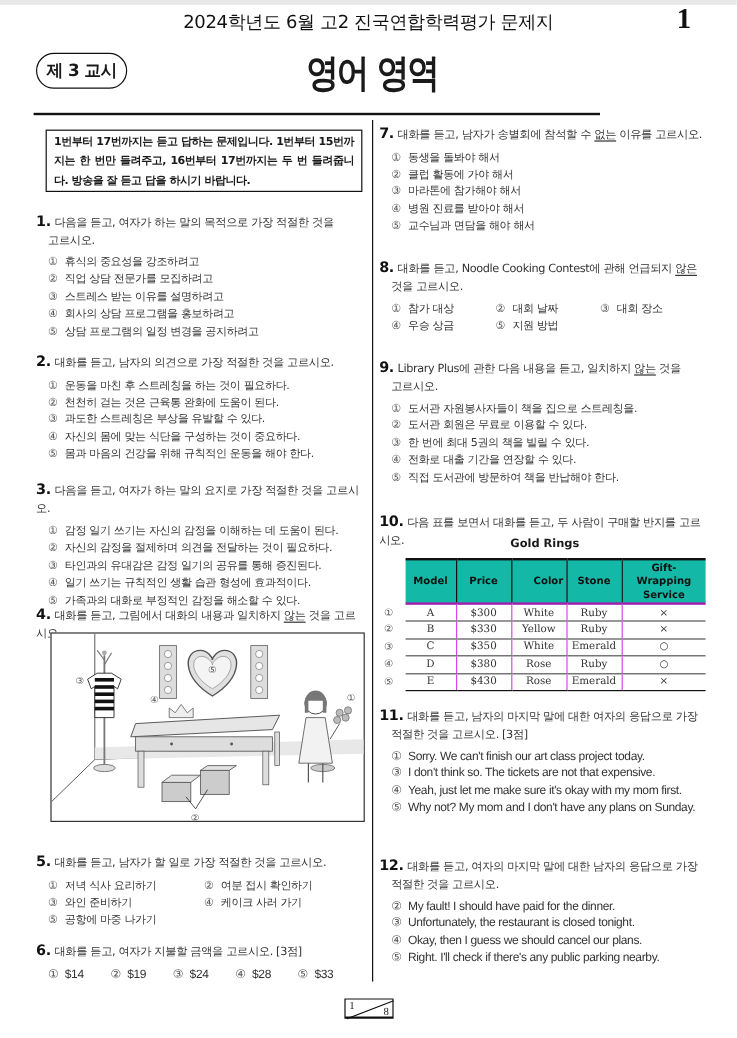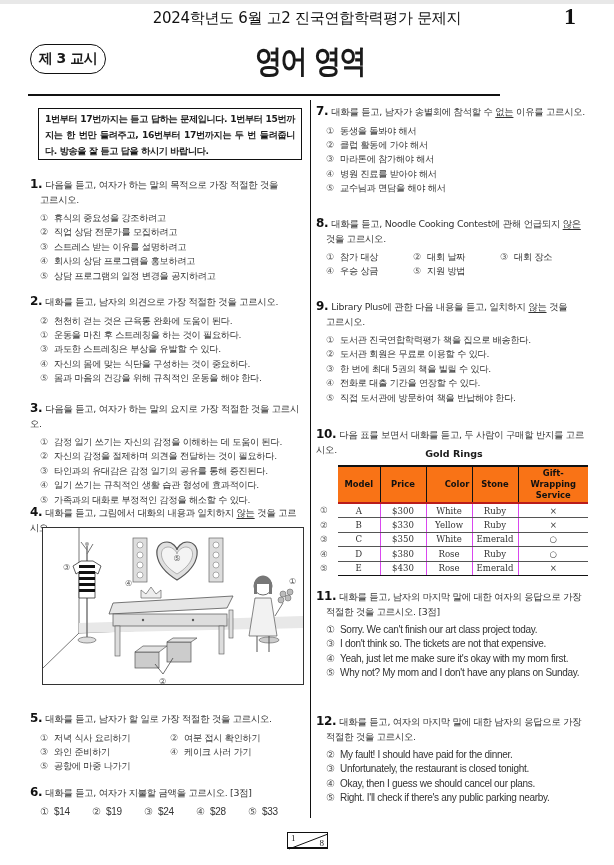--- a/index.html
+++ b/index.html
@@ -37,22 +37,22 @@
   .opts { margin-top: 4px; padding-left: 10px; }
   .opt { display: block; font-family: "DejaVu Sans", sans-serif; font-size: 9.2px; line-height: 14.4px; color: #333; letter-spacing: -0.3px; white-space: nowrap; }
   .opt.en { font-family: Liberation Sans, sans-serif; font-size: 10px; }
   .opt-grid { display: grid; }
   .mark { display: inline-block; width: 14px; color: #555; }
 
   .figure { position: absolute; left: 12px; top: 427px; width: 262px; height: 158px; border: 1px solid #333; background: #fff; overflow: hidden; }
 
   .table-title { position: absolute; font-family: "DejaVu Sans", sans-serif; font-weight: bold; font-size: 9.5px; }
   table.rings { position: absolute; border-collapse: collapse; font-family: "DejaVu Serif", serif; font-size: 8.6px; color: #333; }
-  table.rings th { background: #f97316; font-family: "DejaVu Sans", sans-serif; font-weight: bold; font-size: 8.4px; color: #111;
-    border-top: 2px solid #111; border-bottom: 2px solid #b91c1c; border-left: 1px solid #111; padding: 1px 2px; height: 30px; line-height: 11px; }
+  table.rings th { background: #14b8a6; font-family: "DejaVu Sans", sans-serif; font-weight: bold; font-size: 8.4px; color: #111;
+    border-top: 2px solid #111; border-bottom: 2px solid #a21caf; border-left: 1px solid #111; padding: 1px 2px; height: 30px; line-height: 11px; }
   table.rings th:first-child, table.rings td:nth-child(2) { border-left: none; }
   table.rings td { text-align: center; height: 14.5px; border-bottom: 1px solid #555; border-left: 1px solid #d946ef; padding: 0 2px; }
   table.rings td.num { border: none; width: 20px; color: #555; text-align: left; }
   table.rings tr:last-child td:not(.num) { border-bottom: 1.5px solid #111; }
 
   .page-box { position: absolute; left: 287px; top: 832px; width: 41px; height: 17px; border: 1px solid #111; border-bottom: 2px solid #111; font-family: "Liberation Serif", serif; font-size: 9px; }
   .page-box .a { position: absolute; left: 3px; top: 0px; }
   .page-box .b { position: absolute; right: 3px; bottom: -1px; }
 </style>
 </head>
@@ -80,22 +80,22 @@
       <span class="opt"><span class="mark">②</span><span>직업 상담 전문가를 모집하려고</span></span>
       <span class="opt"><span class="mark">③</span><span>스트레스 받는 이유를 설명하려고</span></span>
       <span class="opt"><span class="mark">④</span><span>회사의 상담 프로그램을 홍보하려고</span></span>
       <span class="opt"><span class="mark">⑤</span><span>상담 프로그램의 일정 변경을 공지하려고</span></span>
     </div>
   </div>
 
   <div class="q" style="left:0; top:194px; width:272px;">
     <span class="q-head"><span class="q-num">2.</span><span>대화를 듣고, 남자의 의견으로 가장 적절한 것을 고르시오.</span></span>
     <div class="opts">
+      <span class="opt"><span class="mark">①</span><span>운동을 마친 후 스트레칭을 하는 것이 필요하다.</span></span>
       <span class="opt"><span class="mark">②</span><span>천천히 걷는 것은 근육통 완화에 도움이 된다.</span></span>
-      <span class="opt"><span class="mark">①</span><span>운동을 마친 후 스트레칭을 하는 것이 필요하다.</span></span>
       <span class="opt"><span class="mark">③</span><span>과도한 스트레칭은 부상을 유발할 수 있다.</span></span>
       <span class="opt"><span class="mark">④</span><span>자신의 몸에 맞는 식단을 구성하는 것이 중요하다.</span></span>
       <span class="opt"><span class="mark">⑤</span><span>몸과 마음의 건강을 위해 규칙적인 운동을 해야 한다.</span></span>
     </div>
   </div>
 
   <div class="q" style="left:0; top:301px; width:272px;">
     <span class="q-head"><span class="q-num">3.</span><span>다음을 듣고, 여자가 하는 말의 요지로 가장 적절한 것을 고르시오.</span></span>
     <div class="opts">
       <span class="opt"><span class="mark">①</span><span>감정 일기 쓰기는 자신의 감정을 이해하는 데 도움이 된다.</span></span>
@@ -225,21 +225,21 @@
       <span class="opt"><span class="mark">②</span><span>대회 날짜</span></span>
       <span class="opt"><span class="mark">③</span><span>대회 장소</span></span>
       <span class="opt"><span class="mark">④</span><span>우승 상금</span></span>
       <span class="opt"><span class="mark">⑤</span><span>지원 방법</span></span>
     </div>
   </div>
 
   <div class="q" style="left:0; top:199px; width:276px;">
     <span class="q-head"><span class="q-num">9.</span><span>Library Plus에 관한 다음 내용을 듣고, 일치하지 </span><span class="u">않는</span><span> 것을</span><span class="cont">고르시오.</span></span>
     <div class="opts">
-      <span class="opt"><span class="mark">①</span><span>도서관 진국연합학력평가 책을 집으로 배송한다.</span></span>
+      <span class="opt"><span class="mark">①</span><span>도서관 자원봉사자들이 책을 집으로 스트레칭을.</span></span>
       <span class="opt"><span class="mark">②</span><span>도서관 회원은 무료로 이용할 수 있다.</span></span>
       <span class="opt"><span class="mark">③</span><span>한 번에 최대 5권의 책을 빌릴 수 있다.</span></span>
       <span class="opt"><span class="mark">④</span><span>전화로 대출 기간을 연장할 수 있다.</span></span>
       <span class="opt"><span class="mark">⑤</span><span>직접 도서관에 방문하여 책을 반납해야 한다.</span></span>
     </div>
   </div>
 
   <div class="q" style="left:0; top:327px; width:276px;">
     <span class="q-head"><span class="q-num">10.</span><span>다음 표를 보면서 대화를 듣고, 두 사람이 구매할 반지를 고르시오.</span></span>
   </div>

